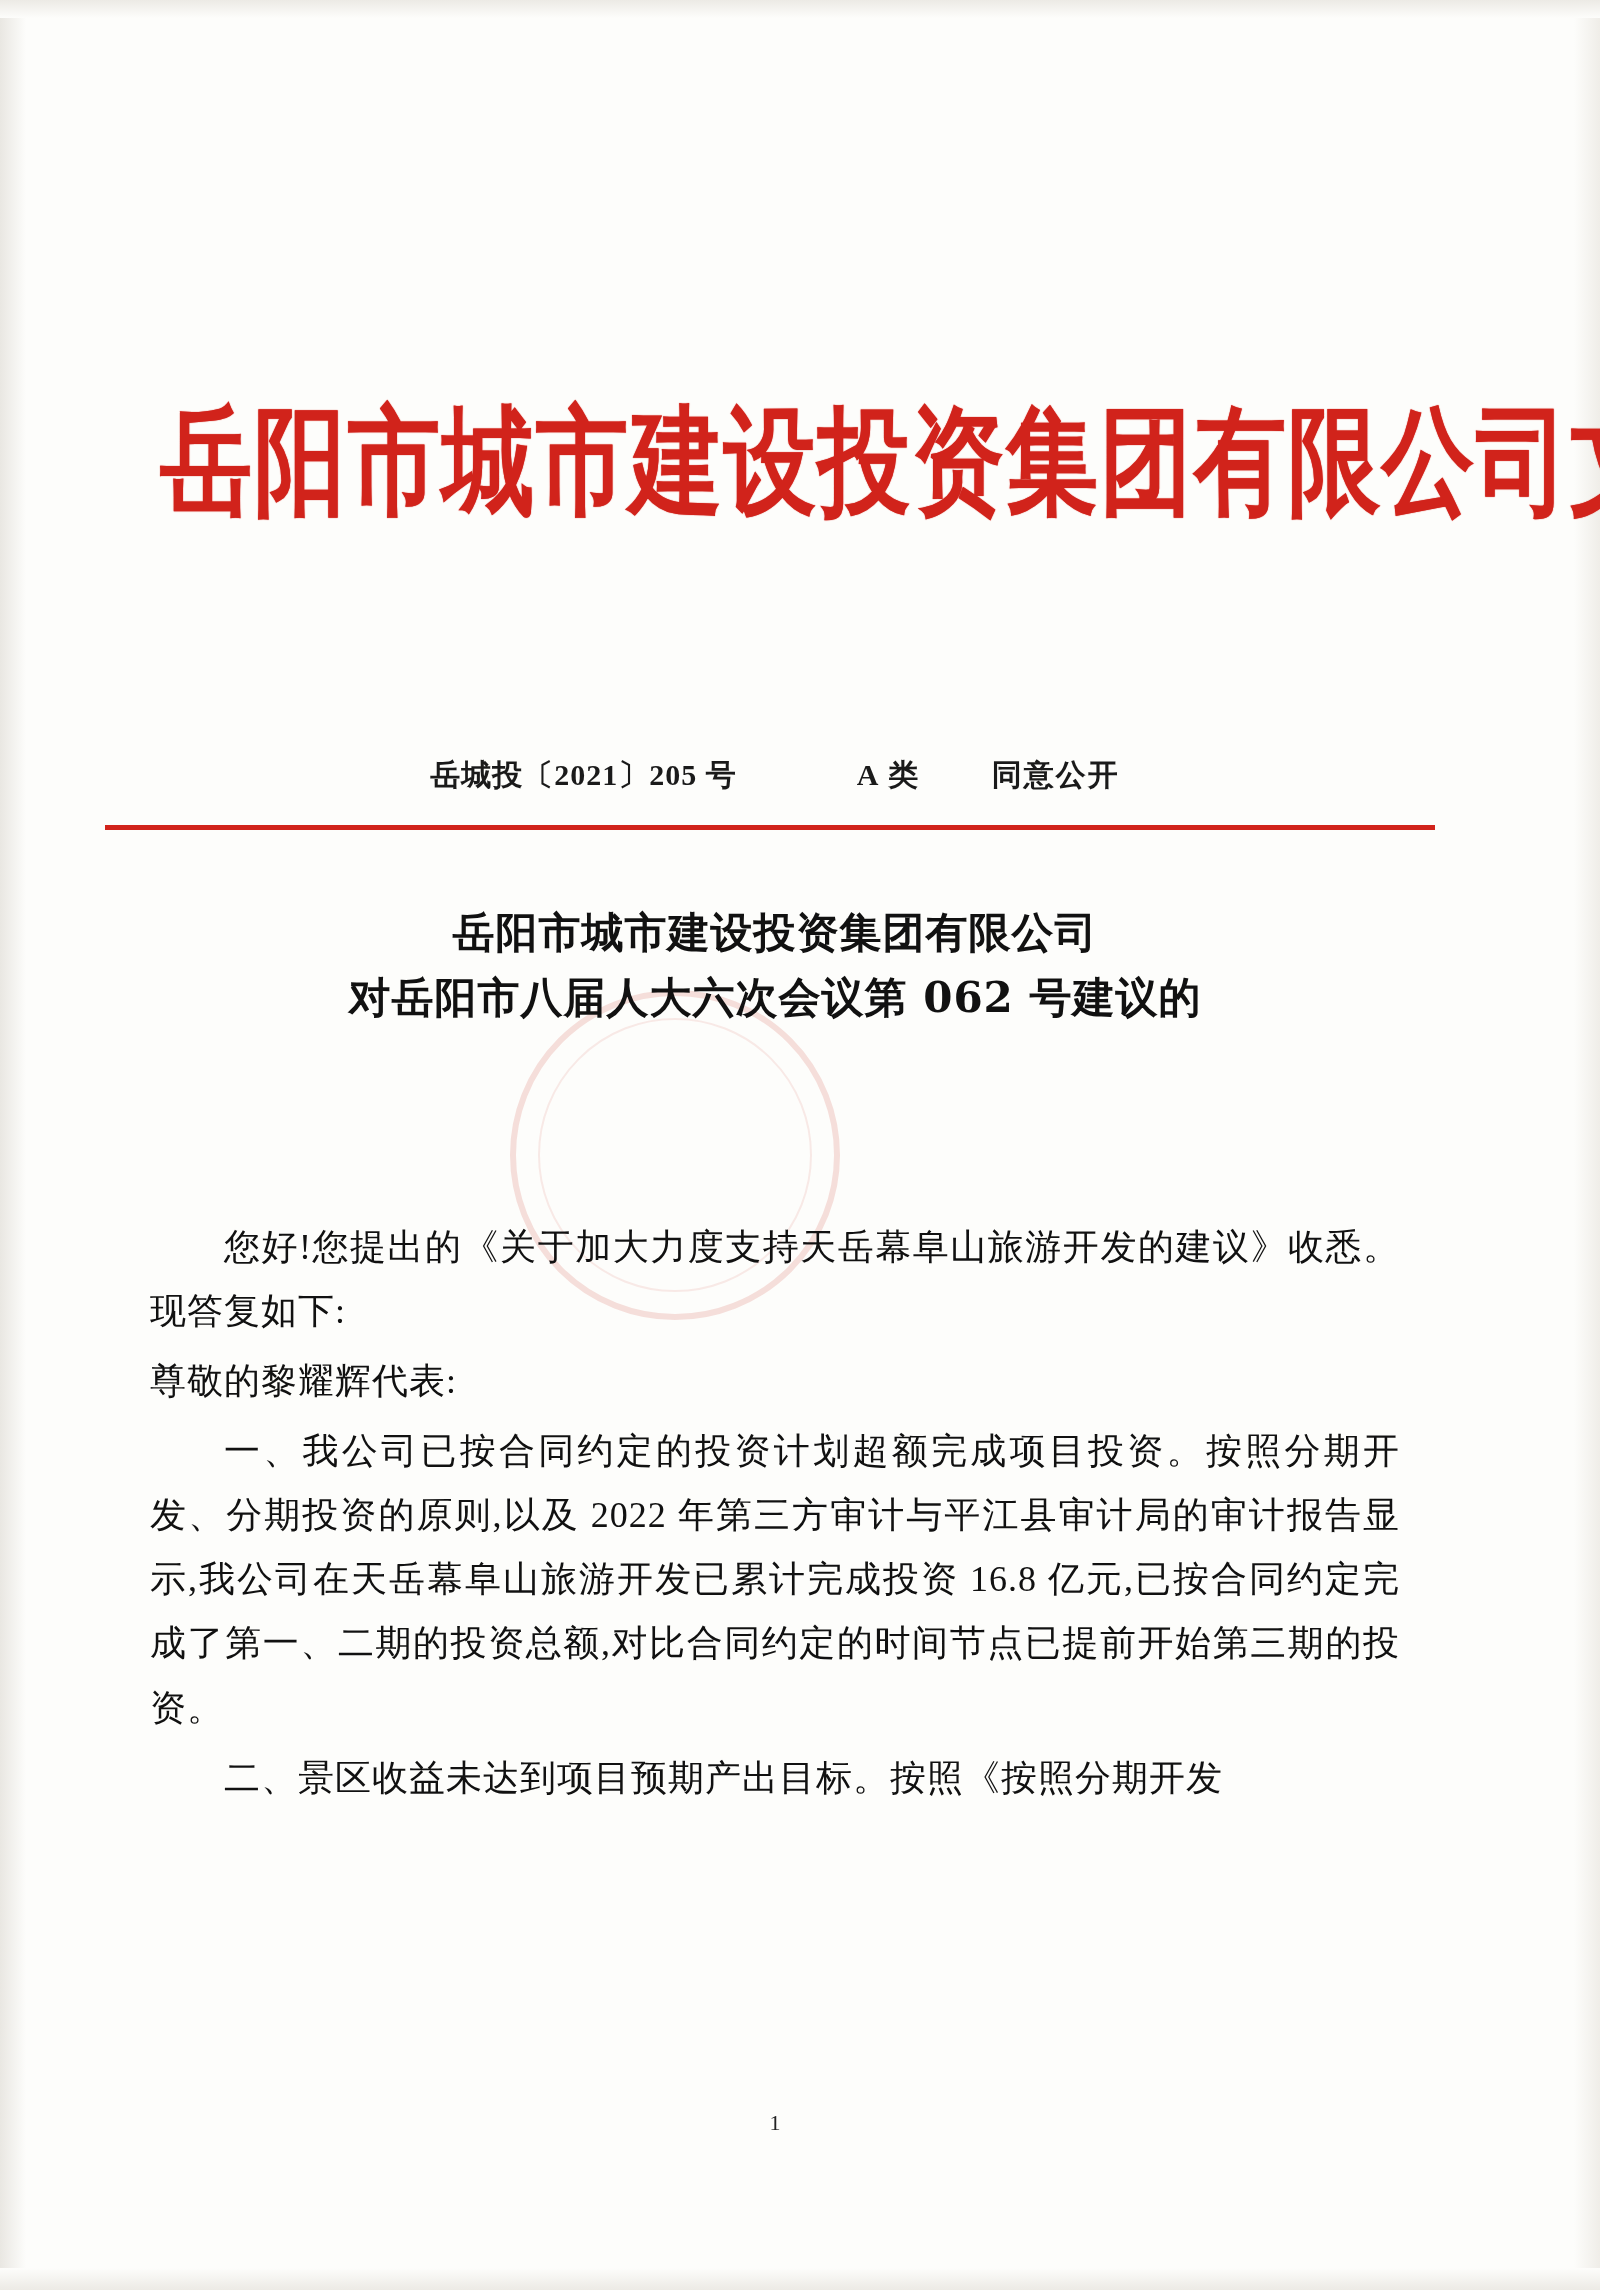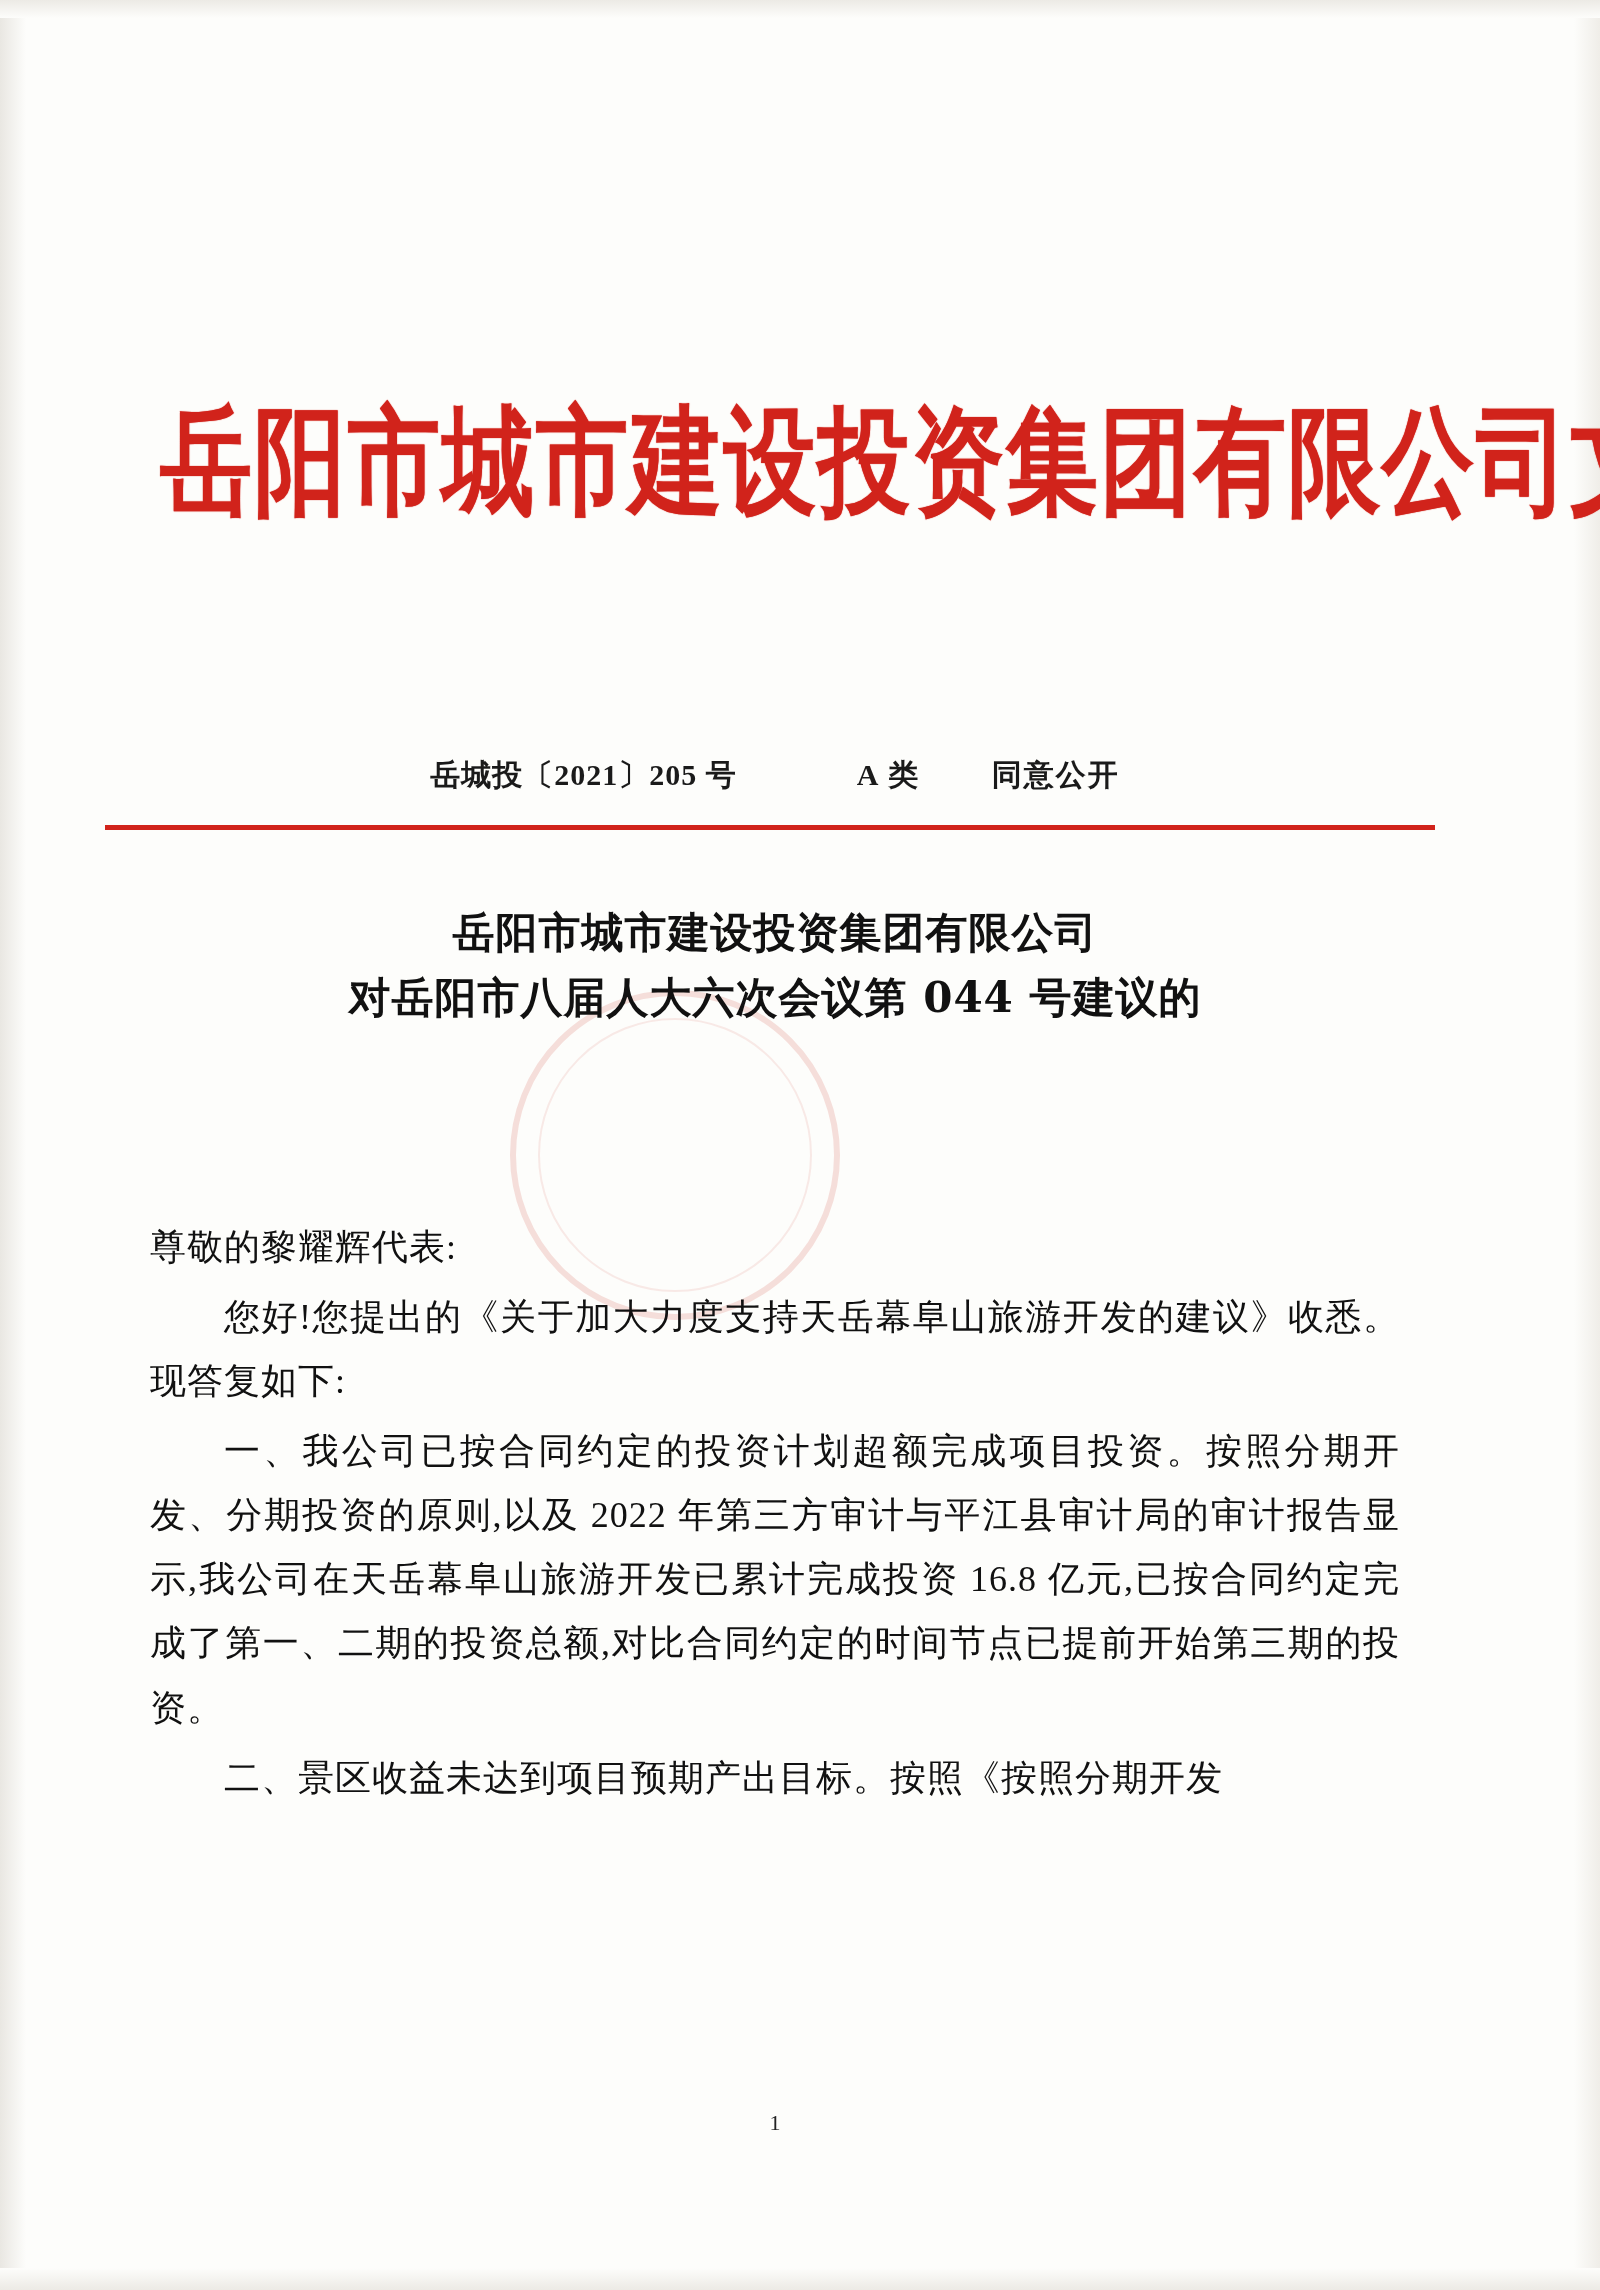--- a/index.html
+++ b/index.html
@@ -204,26 +204,26 @@
         <span>同意公开</span>
       </span>
     </div>
 
     <div class="red-rule"></div>
 
     <div class="seal"></div>
 
     <div class="title-block">
       <div>岳阳市城市建设投资集团有限公司</div>
-      <div>对岳阳市八届人大六次会议第 044 号建议的</div>
+      <div>对岳阳市八届人大六次会议第 062 号建议的</div>
     </div>
 
     <div class="body-text">
+      <p class="p indent">您好!您提出的《关于加大力度支持天岳幕阜山旅游开发的建议》收悉。现答复如下:</p>
       <p class="p">尊敬的黎耀辉代表:</p>
-      <p class="p indent">您好!您提出的《关于加大力度支持天岳幕阜山旅游开发的建议》收悉。现答复如下:</p>
       <p class="p indent">一、我公司已按合同约定的投资计划超额完成项目投资。按照分期开发、分期投资的原则,以及 2022 年第三方审计与平江县审计局的审计报告显示,我公司在天岳幕阜山旅游开发已累计完成投资 16.8 亿元,已按合同约定完成了第一、二期的投资总额,对比合同约定的时间节点已提前开始第三期的投资。</p>
       <p class="p indent">二、景区收益未达到项目预期产出目标。按照《按照分期开发</p>
     </div>
 
     <div class="page-number">1</div>
 
   </div>
 </div>
 
 </body></html>

